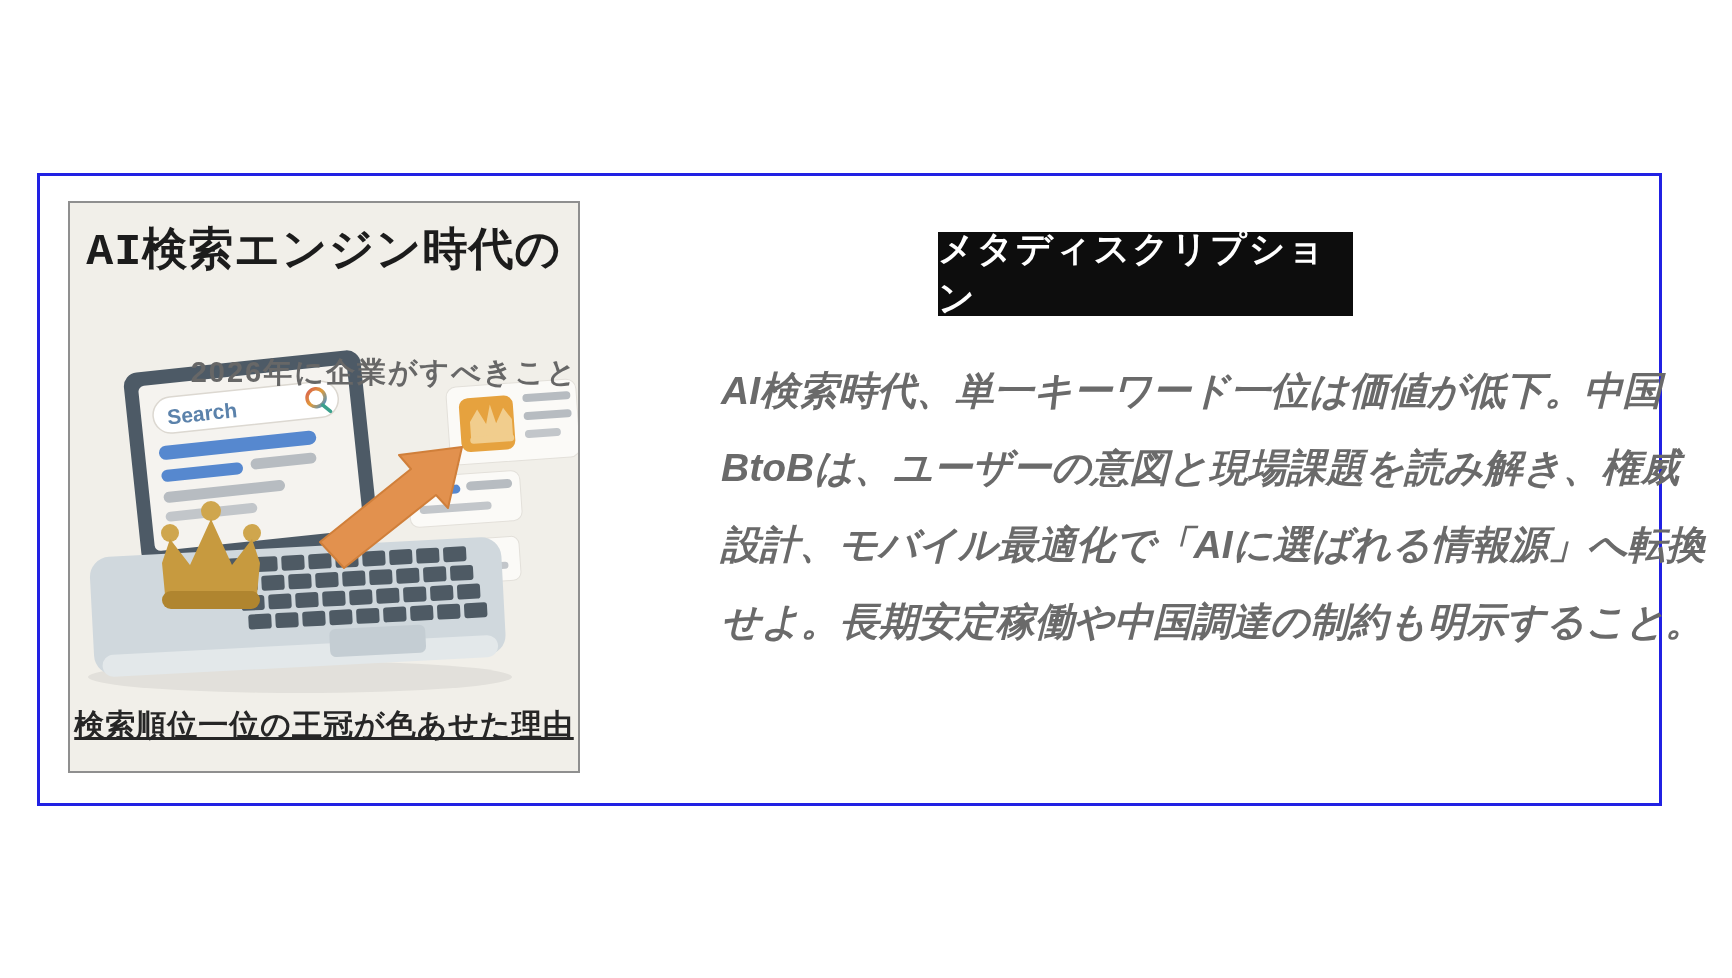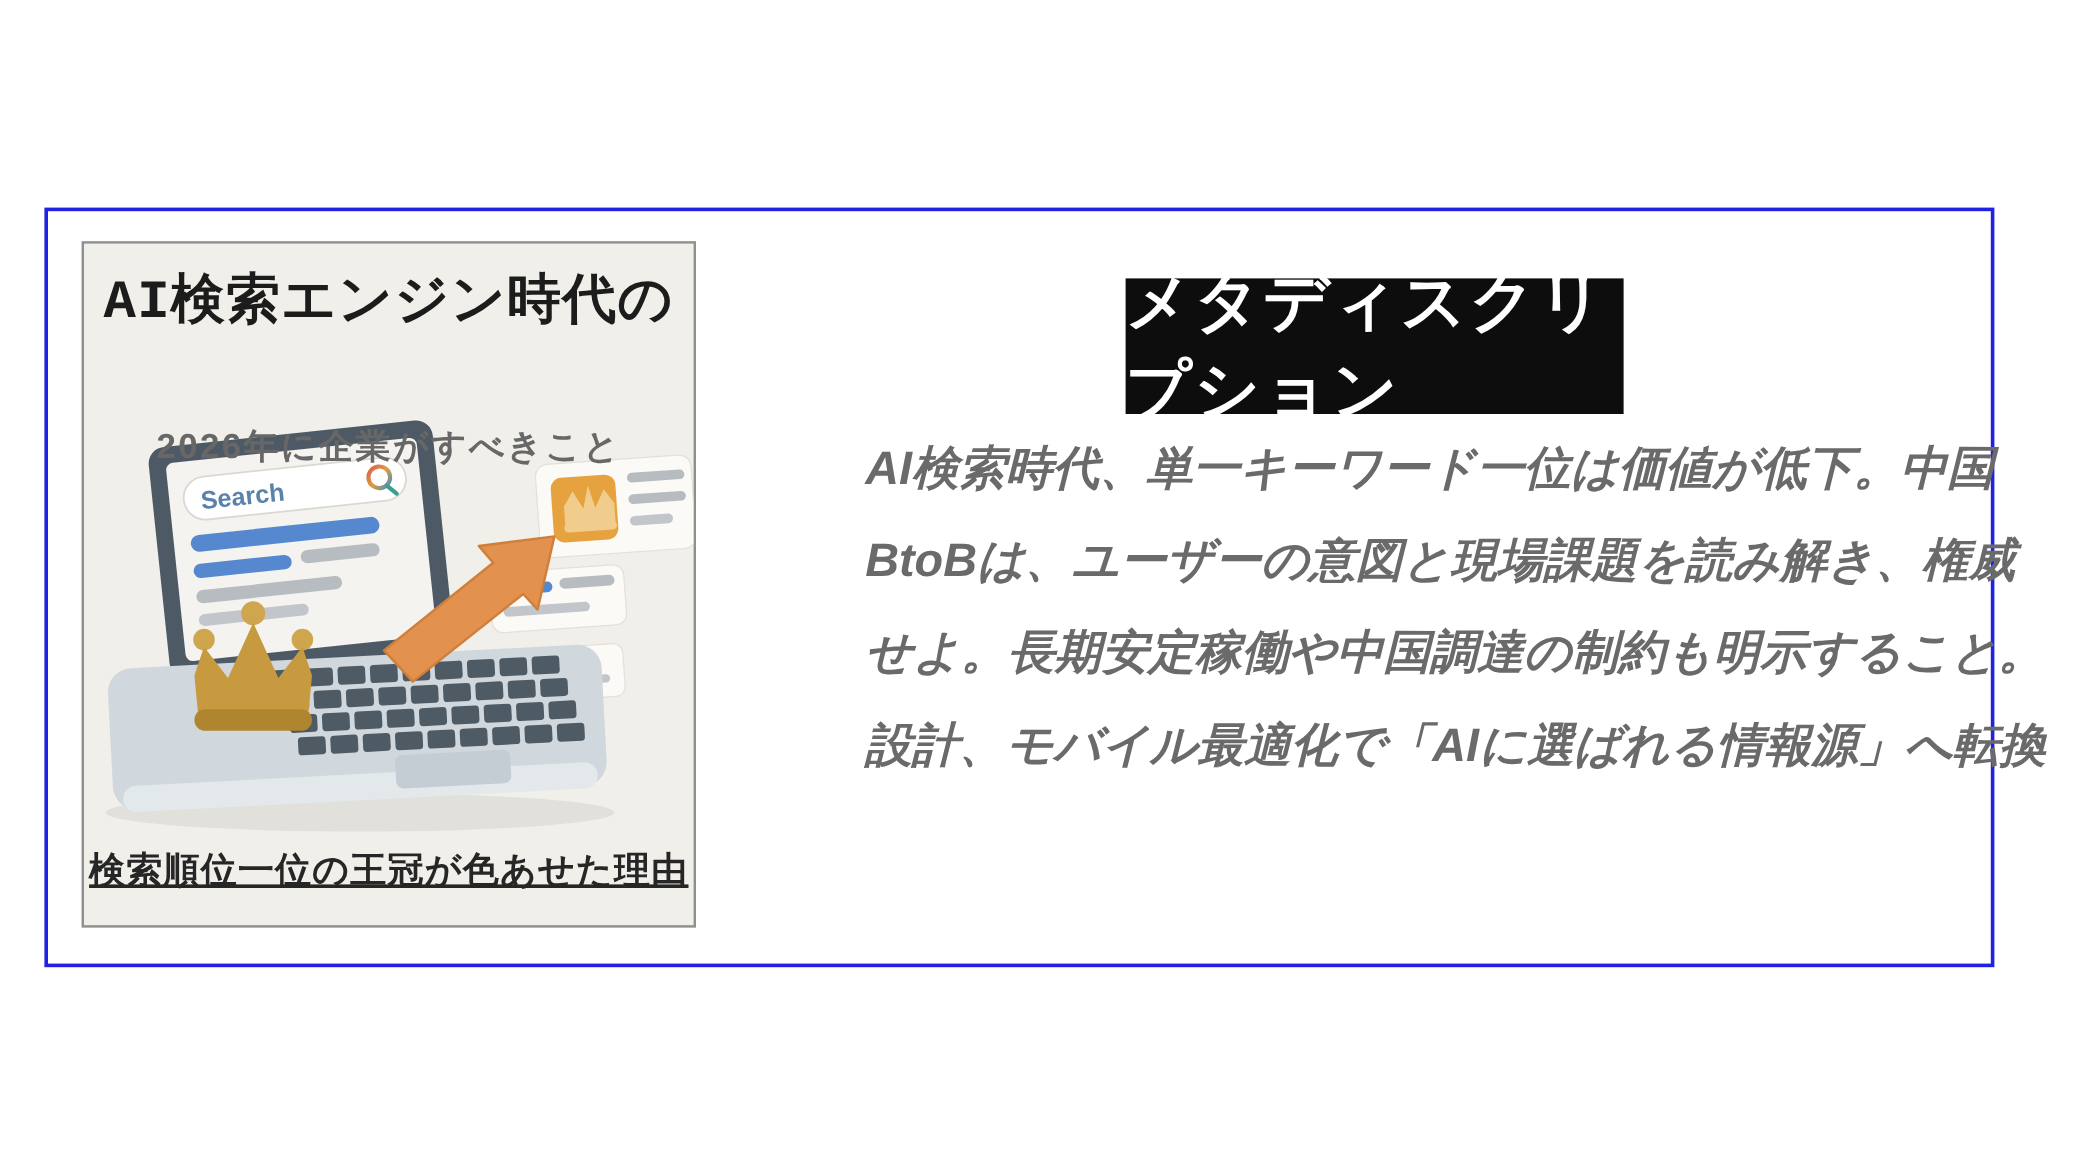--- a/index.html
+++ b/index.html
@@ -15,32 +15,32 @@
   
   .thumb{
     position:absolute;left:28px;top:25px;width:512px;height:572px;margin:0;
     border:2px solid #8f8f8f;box-sizing:border-box;background:#f1efe9;overflow:hidden;
   }
   .thumb-title{
     position:absolute;top:18px;left:0;right:0;text-align:center;
     font-weight:bold;color:#1c1c1c;font-size:45px;line-height:64px;letter-spacing:1px;font-family:Liberation Mono, monospace;
   }
   .thumb-subtitle{
-    position:absolute;top:150px;left:0;right:0;text-align:center;
+    position:absolute;top:150px;left:0;right:0;text-align:right;
     color:#676767;font-size:29px;font-weight:bold;letter-spacing:2px;
   }
   .illus{position:absolute;left:0;top:0;width:508px;height:568px;}
   .thumb-caption{
     position:absolute;top:502px;left:0;right:0;text-align:center;
     font-size:30px;font-weight:bold;color:#262626;letter-spacing:1px;text-decoration:underline;
   }
   
   .badge{
-    position:absolute;left:898px;top:56px;width:415px;height:113px;
-    background:#0d0d0d;color:#ffffff;font-size:54px;font-weight:bold;
+    position:absolute;left:898px;top:56px;width:415px;height:84px;
+    background:#0d0d0d;color:#ffffff;font-size:36px;font-weight:bold;
     display:flex;align-items:center;justify-content:center;letter-spacing:2px;
   }
   .desc{position:absolute;left:681px;top:176px;width:940px;}
   .desc .line{
     height:77px;line-height:77px;font-size:39px;font-weight:bold;
     color:#6a6a6a;white-space:nowrap;font-style:italic;
   }
 </style>
 </head>
 <body>
@@ -157,17 +157,17 @@
     </div>
     <div class="thumb-subtitle">2026年に企業がすべきこと</div>
     <div class="thumb-caption">検索順位一位の王冠が色あせた理由</div>
   </figure>
 
   <div class="badge">メタディスクリプション</div>
 
   <div class="desc">
     <div class="line">AI検索時代、単一キーワード一位は価値が低下。中国</div>
     <div class="line">BtoBは、ユーザーの意図と現場課題を読み解き、権威</div>
+    <div class="line">設計、モバイル最適化で「AIに選ばれる情報源」へ転換</div>
     <div class="line">せよ。長期安定稼働や中国調達の制約も明示すること。</div>
-    <div class="line">設計、モバイル最適化で「AIに選ばれる情報源」へ転換</div>
   </div>
 
 </div>
 
 </body></html>

